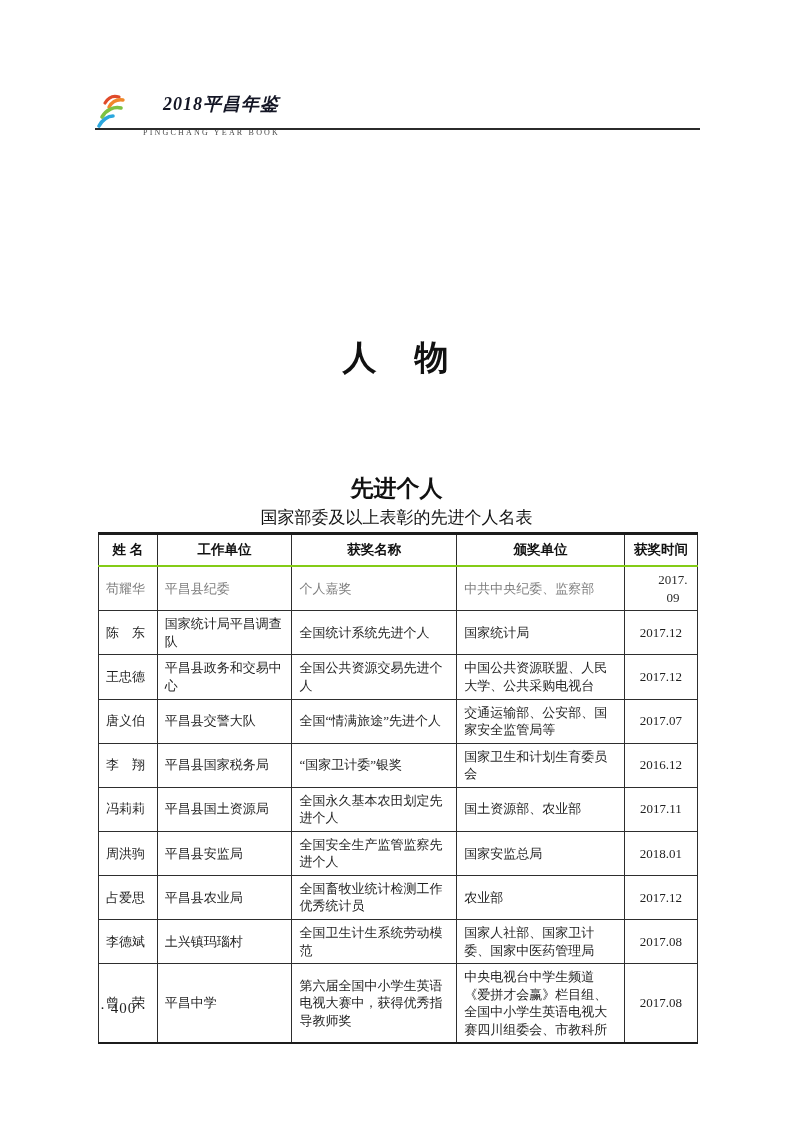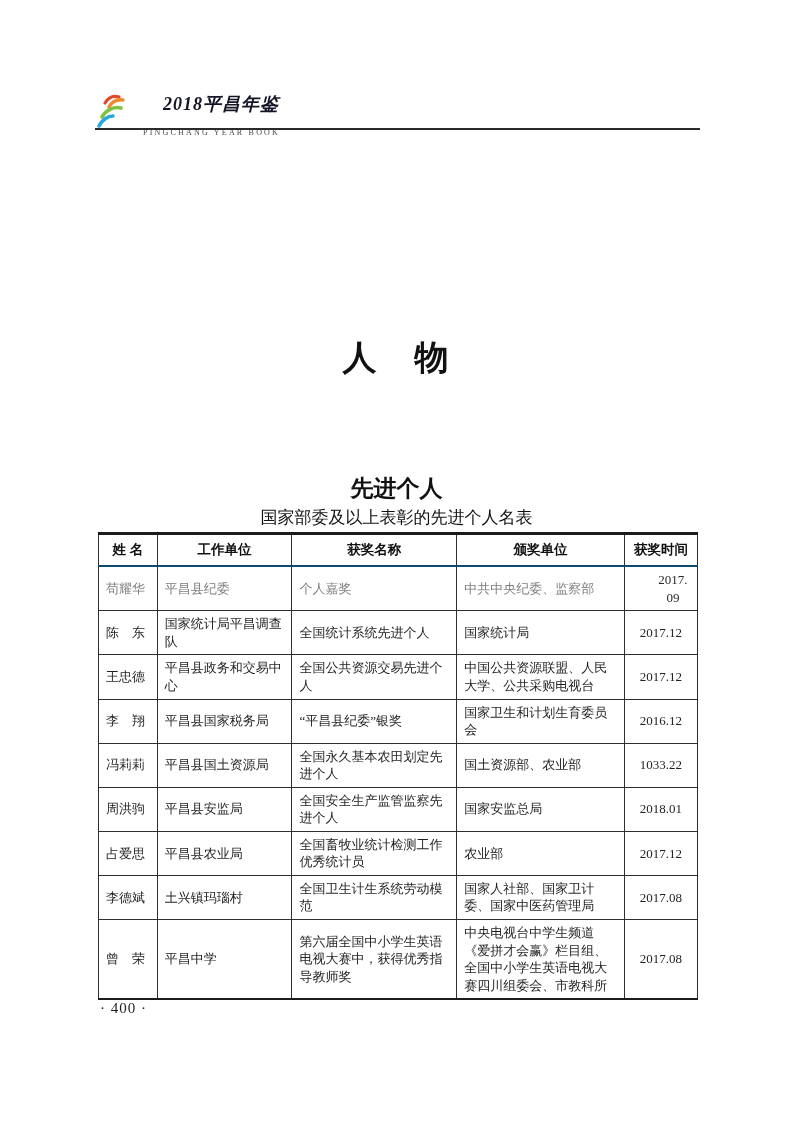--- a/index.html
+++ b/index.html
@@ -73,21 +73,21 @@
     padding: 4px 7px;
     vertical-align: middle;
     word-break: break-all;
   }
   table.awards thead th {
     font-family: "Liberation Sans", sans-serif;
     font-weight: 700;
     text-align: center;
     font-size: 13.5px;
     padding: 6px 4px;
-    border-bottom: 2px solid #0c4a6e;
+    border-bottom: 2px solid #84cc16;
     color: #111;
   }
   td.c-name { text-align: left; padding-left: 8px; }
   td.c-date {
     text-align: center;
     font-family: "Liberation Serif", serif;
     font-size: 13.5px;
   }
   
   tbody tr:first-child td { color: #7d7d7d; }
@@ -162,35 +162,42 @@
 
   <tr>
     <td class="c-name">王忠德</td>
     <td class="c-unit">平昌县政务和交易中心</td>
     <td class="c-award">全国公共资源交易先进个人</td>
     <td class="c-org">中国公共资源联盟、人民大学、公共采购电视台</td>
     <td class="c-date">2017.12</td>
   </tr>
 
 
+  <tr>
+    <td class="c-name">唐义伯</td>
+    <td class="c-unit">平昌县交警大队</td>
+    <td class="c-award">全国“情满旅途”先进个人</td>
+    <td class="c-org">交通运输部、公安部、国家安全监管局等</td>
+    <td class="c-date">2017.07</td>
+  </tr>
 
   <tr>
     <td class="c-name">李　翔</td>
     <td class="c-unit">平昌县国家税务局</td>
-    <td class="c-award">“平昌县纪委”银奖</td>
+    <td class="c-award">“国家卫计委”银奖</td>
     <td class="c-org">国家卫生和计划生育委员会</td>
     <td class="c-date">2016.12</td>
   </tr>
 
   <tr>
     <td class="c-name">冯莉莉</td>
     <td class="c-unit">平昌县国土资源局</td>
     <td class="c-award">全国永久基本农田划定先进个人</td>
     <td class="c-org">国土资源部、农业部</td>
-    <td class="c-date">1033.22</td>
+    <td class="c-date">2017.11</td>
   </tr>
 
   <tr>
     <td class="c-name">周洪驹</td>
     <td class="c-unit">平昌县安监局</td>
     <td class="c-award">全国安全生产监管监察先进个人</td>
     <td class="c-org">国家安监总局</td>
     <td class="c-date">2018.01</td>
   </tr>
 

